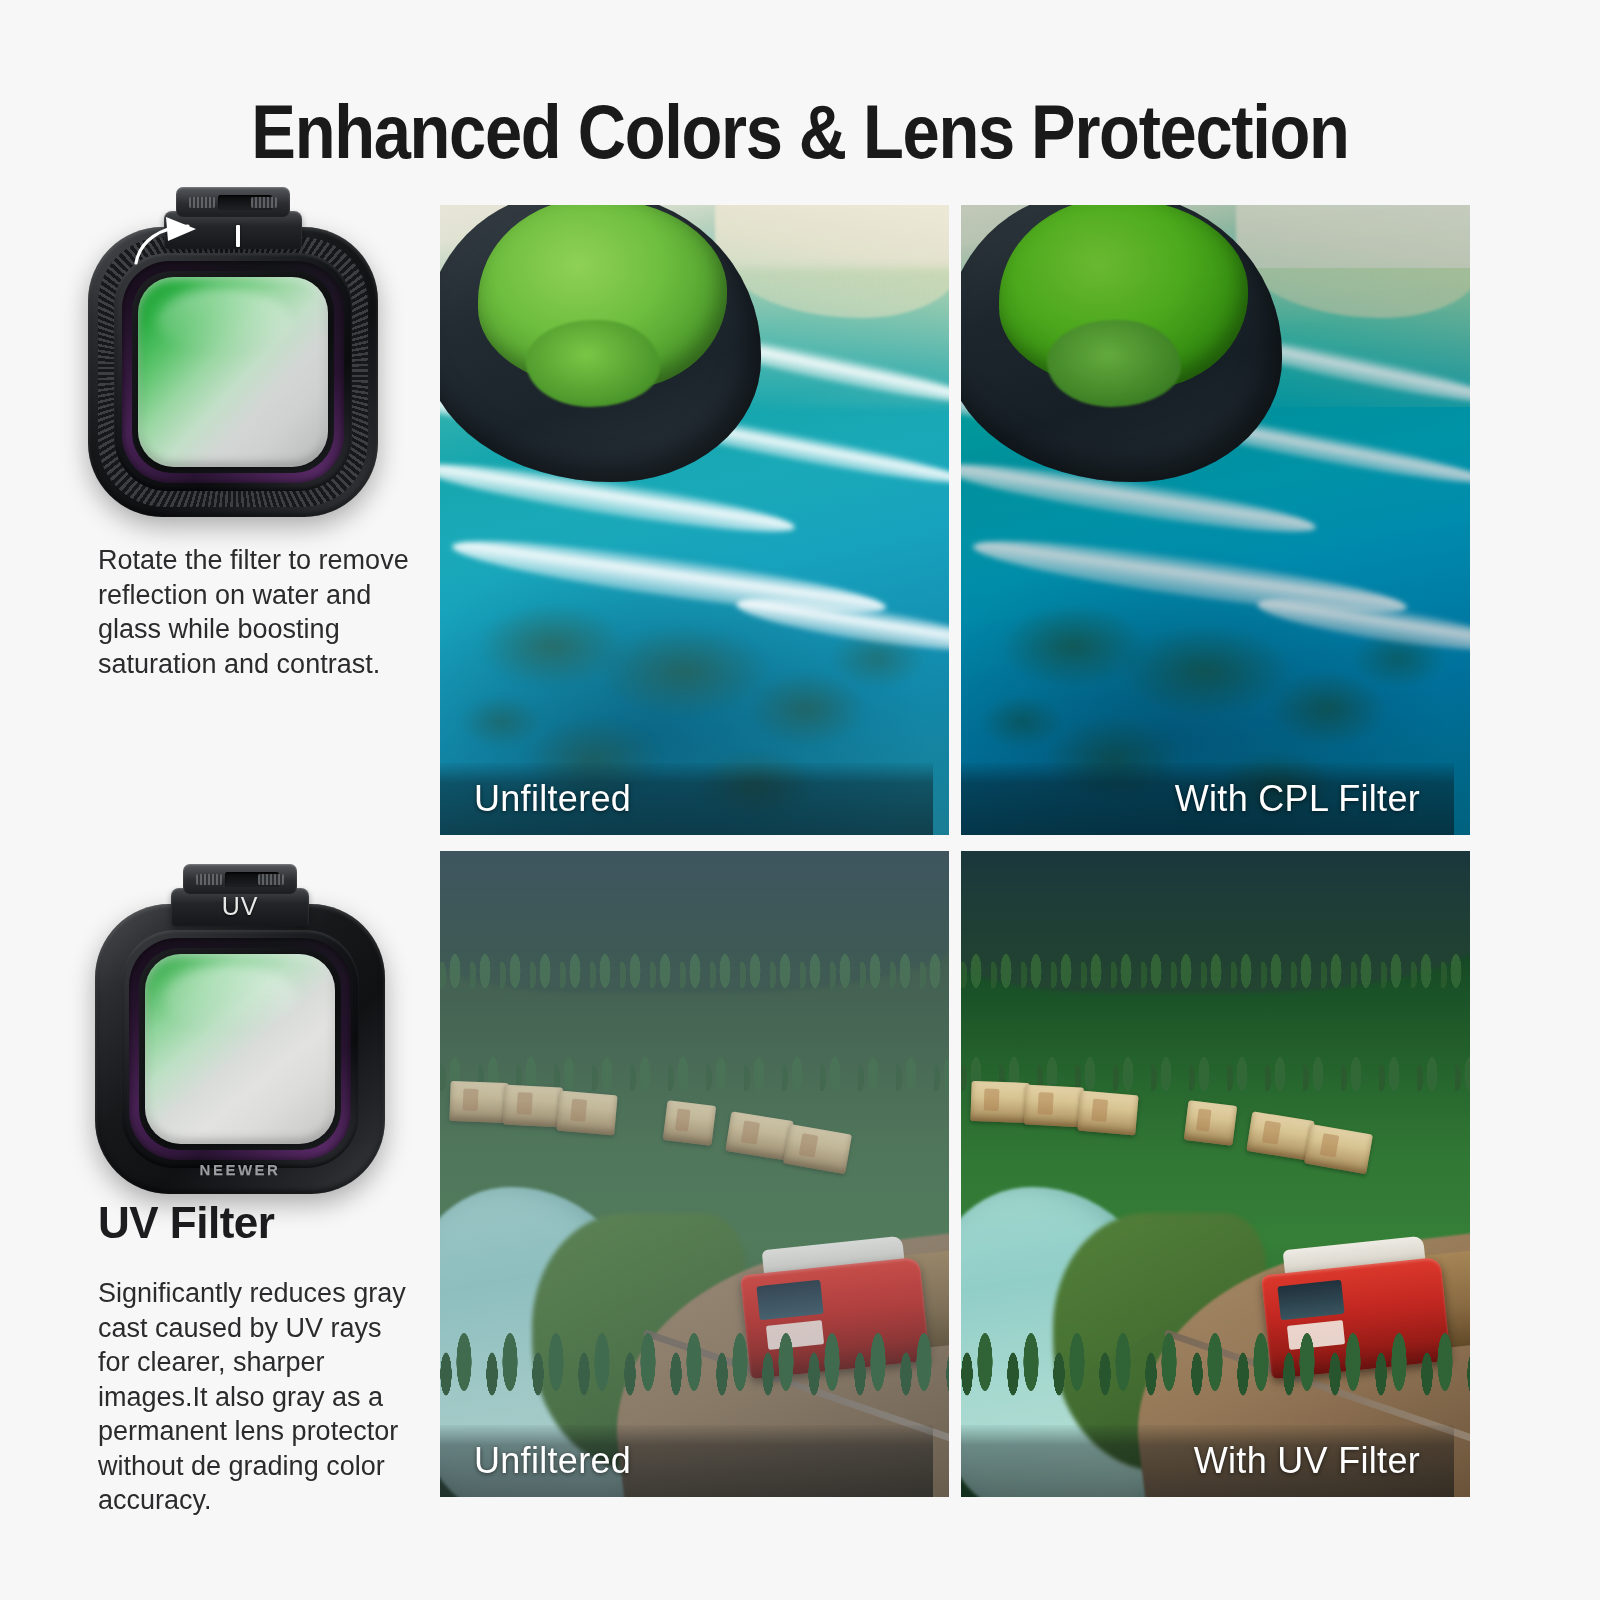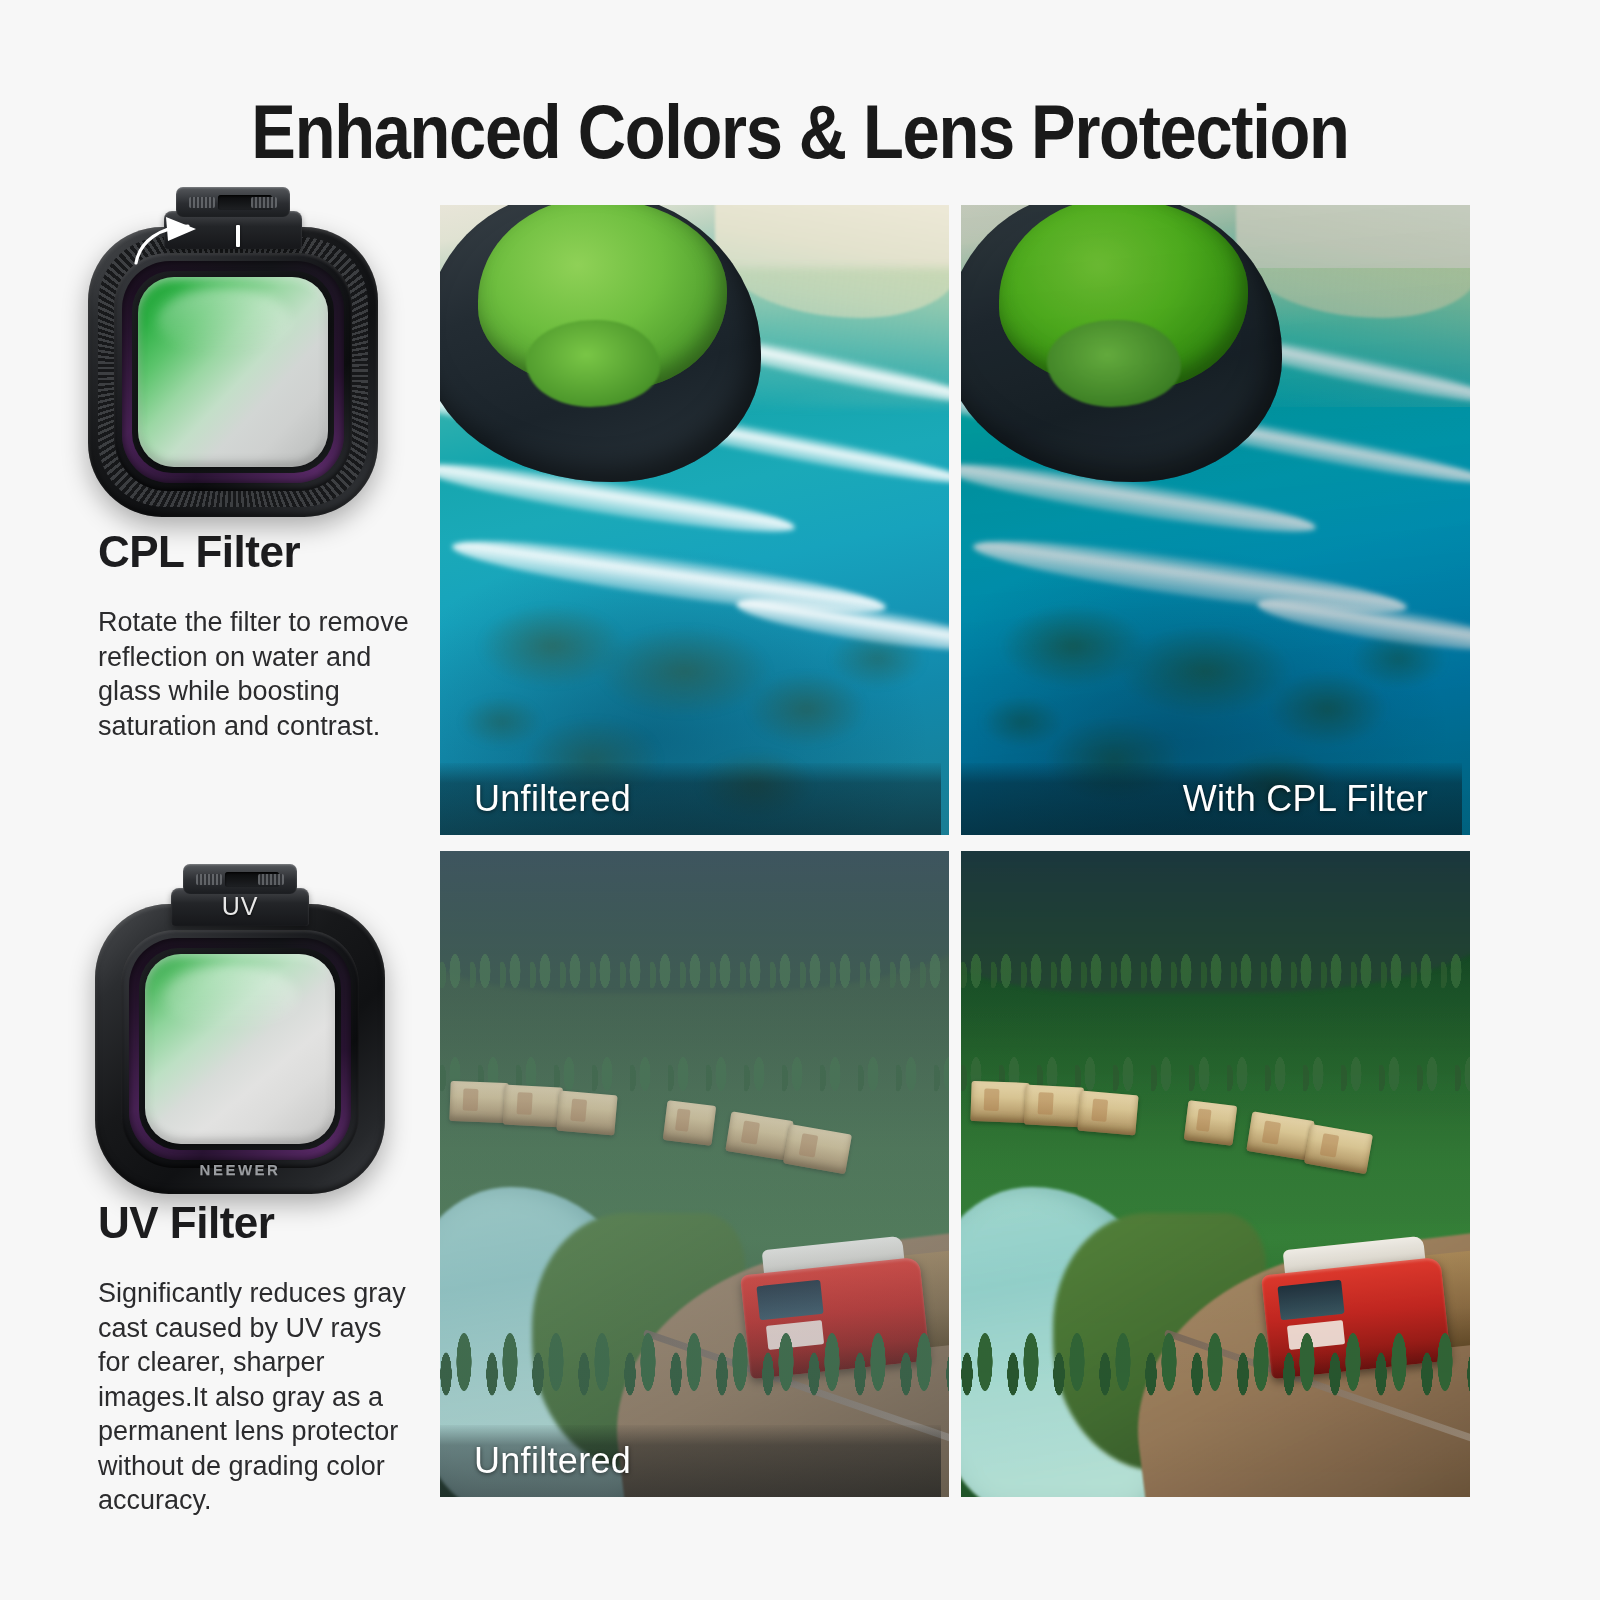--- a/index.html
+++ b/index.html
@@ -208,21 +208,21 @@
   }
   .photo {
     position:relative;
     overflow:hidden;
     background:#0d1b22;
   }
   .scene { position:absolute; inset:0; }
 
   
   .caption {
-    position:absolute; left:0; right:8px; bottom:0;
+    position:absolute; left:0; right:16px; bottom:0;
     height:72px;
     display:flex; align-items:center;
     background:linear-gradient(180deg,rgba(8,14,18,.04),rgba(8,14,18,.40) 28%,rgba(8,14,18,.55));
     color:#fff;
     font-size:36px;
     letter-spacing:.3px;
     text-shadow:0 1px 4px rgba(0,0,0,.6);
     text-align:right;
   }
   .caption.left  { justify-content:flex-start; padding-left:34px; }
@@ -470,21 +470,20 @@
     </div>
 
     <svg class="rot-arrow" viewBox="0 0 120 56">
       <path d="M10 48 C14 26, 34 12, 62 11" fill="none" stroke="#ffffff" stroke-width="3.2" stroke-linecap="round"></path>
       <path d="M40 2 L70 14 L42 26 Z" fill="#ffffff"></path>
     </svg>
     <div class="index-tick"></div>
   </div>
 
   <div class="txt">
-    <div class="f-title">CPL Filter</div>
     <div class="f-desc">Rotate the filter to remove reflection on water and glass while boosting saturation and contrast.</div>
   </div>
 </div>
 
 <div class="left-col" id="uv-block">
 
   <div class="filter-stage">
     <div class="filter-outer">
       <div class="ring-inner"></div>
       <div class="rim-purple"></div>
@@ -611,14 +610,15 @@
       <div class="loco">
         <div class="loco-tail"></div>
         <div class="loco-roof"></div>
         <div class="loco-body"></div>
         <div class="loco-win"></div>
         <div class="loco-cp"></div>
       </div>
       <div class="fg-trees"></div>
       <div class="warm"></div>
     </div>
+    <div class="caption right">With UV Filter</div>
   </div>
 </div>
 
 </body></html>

